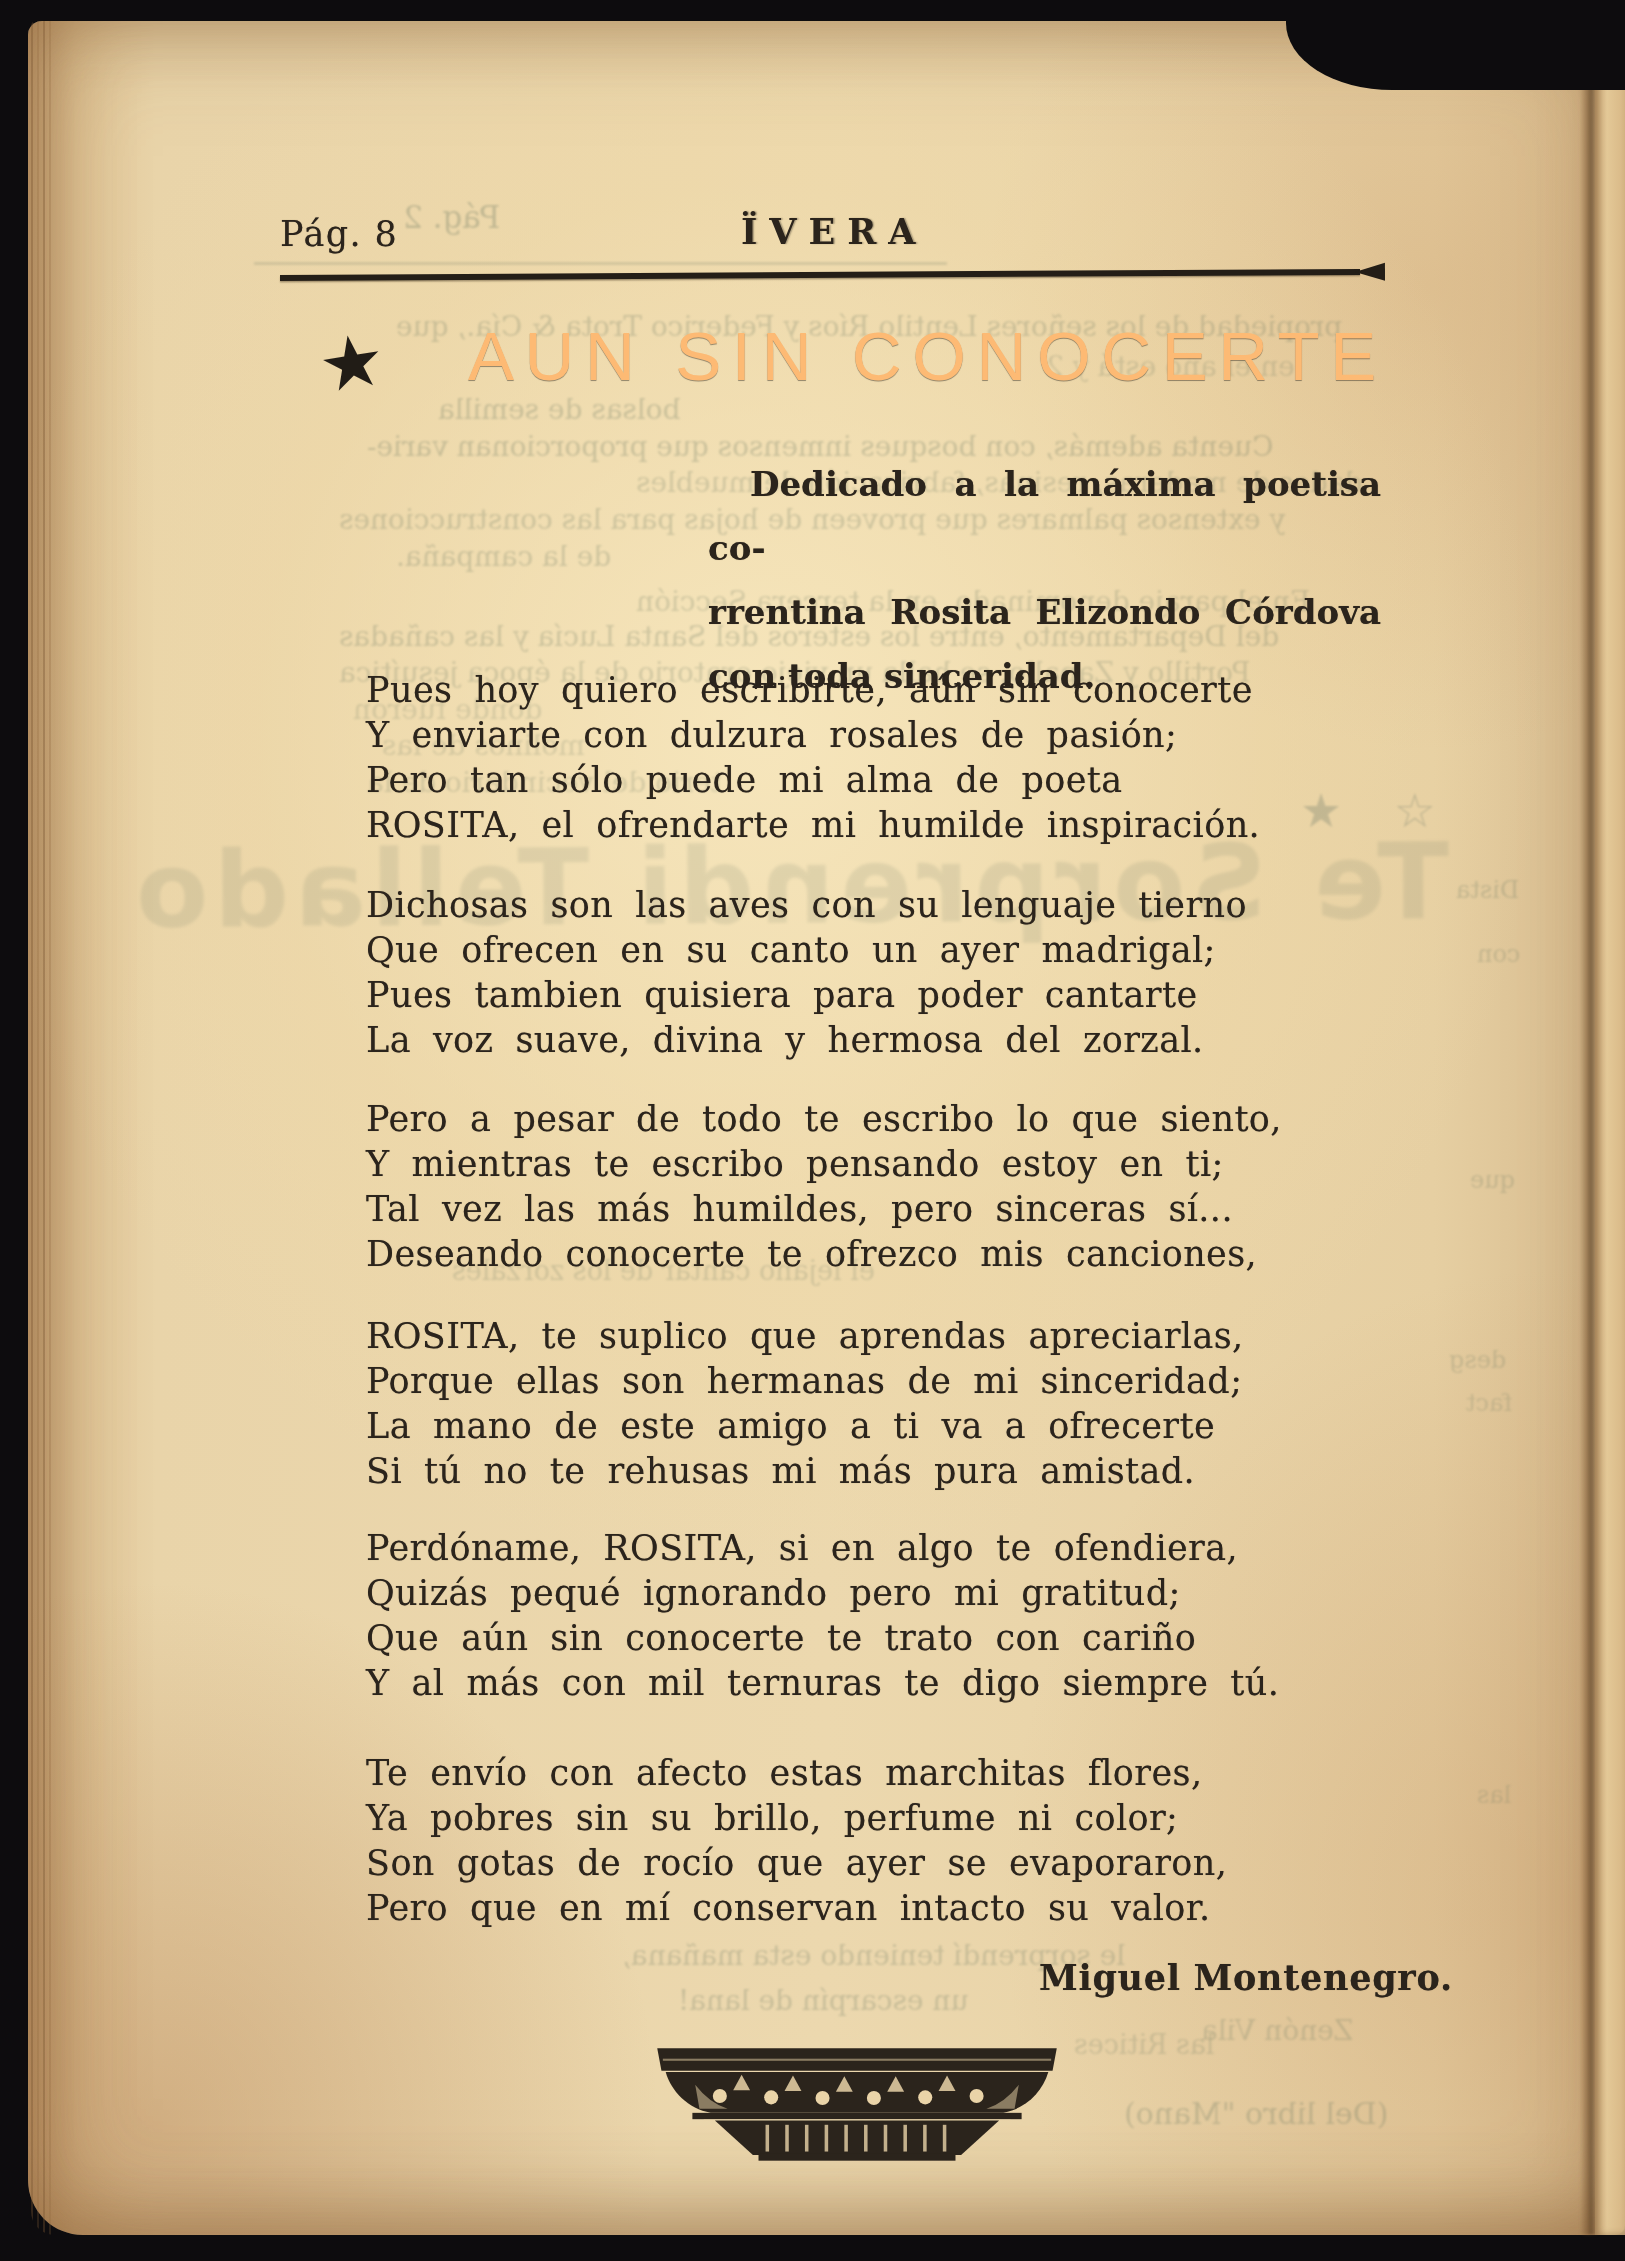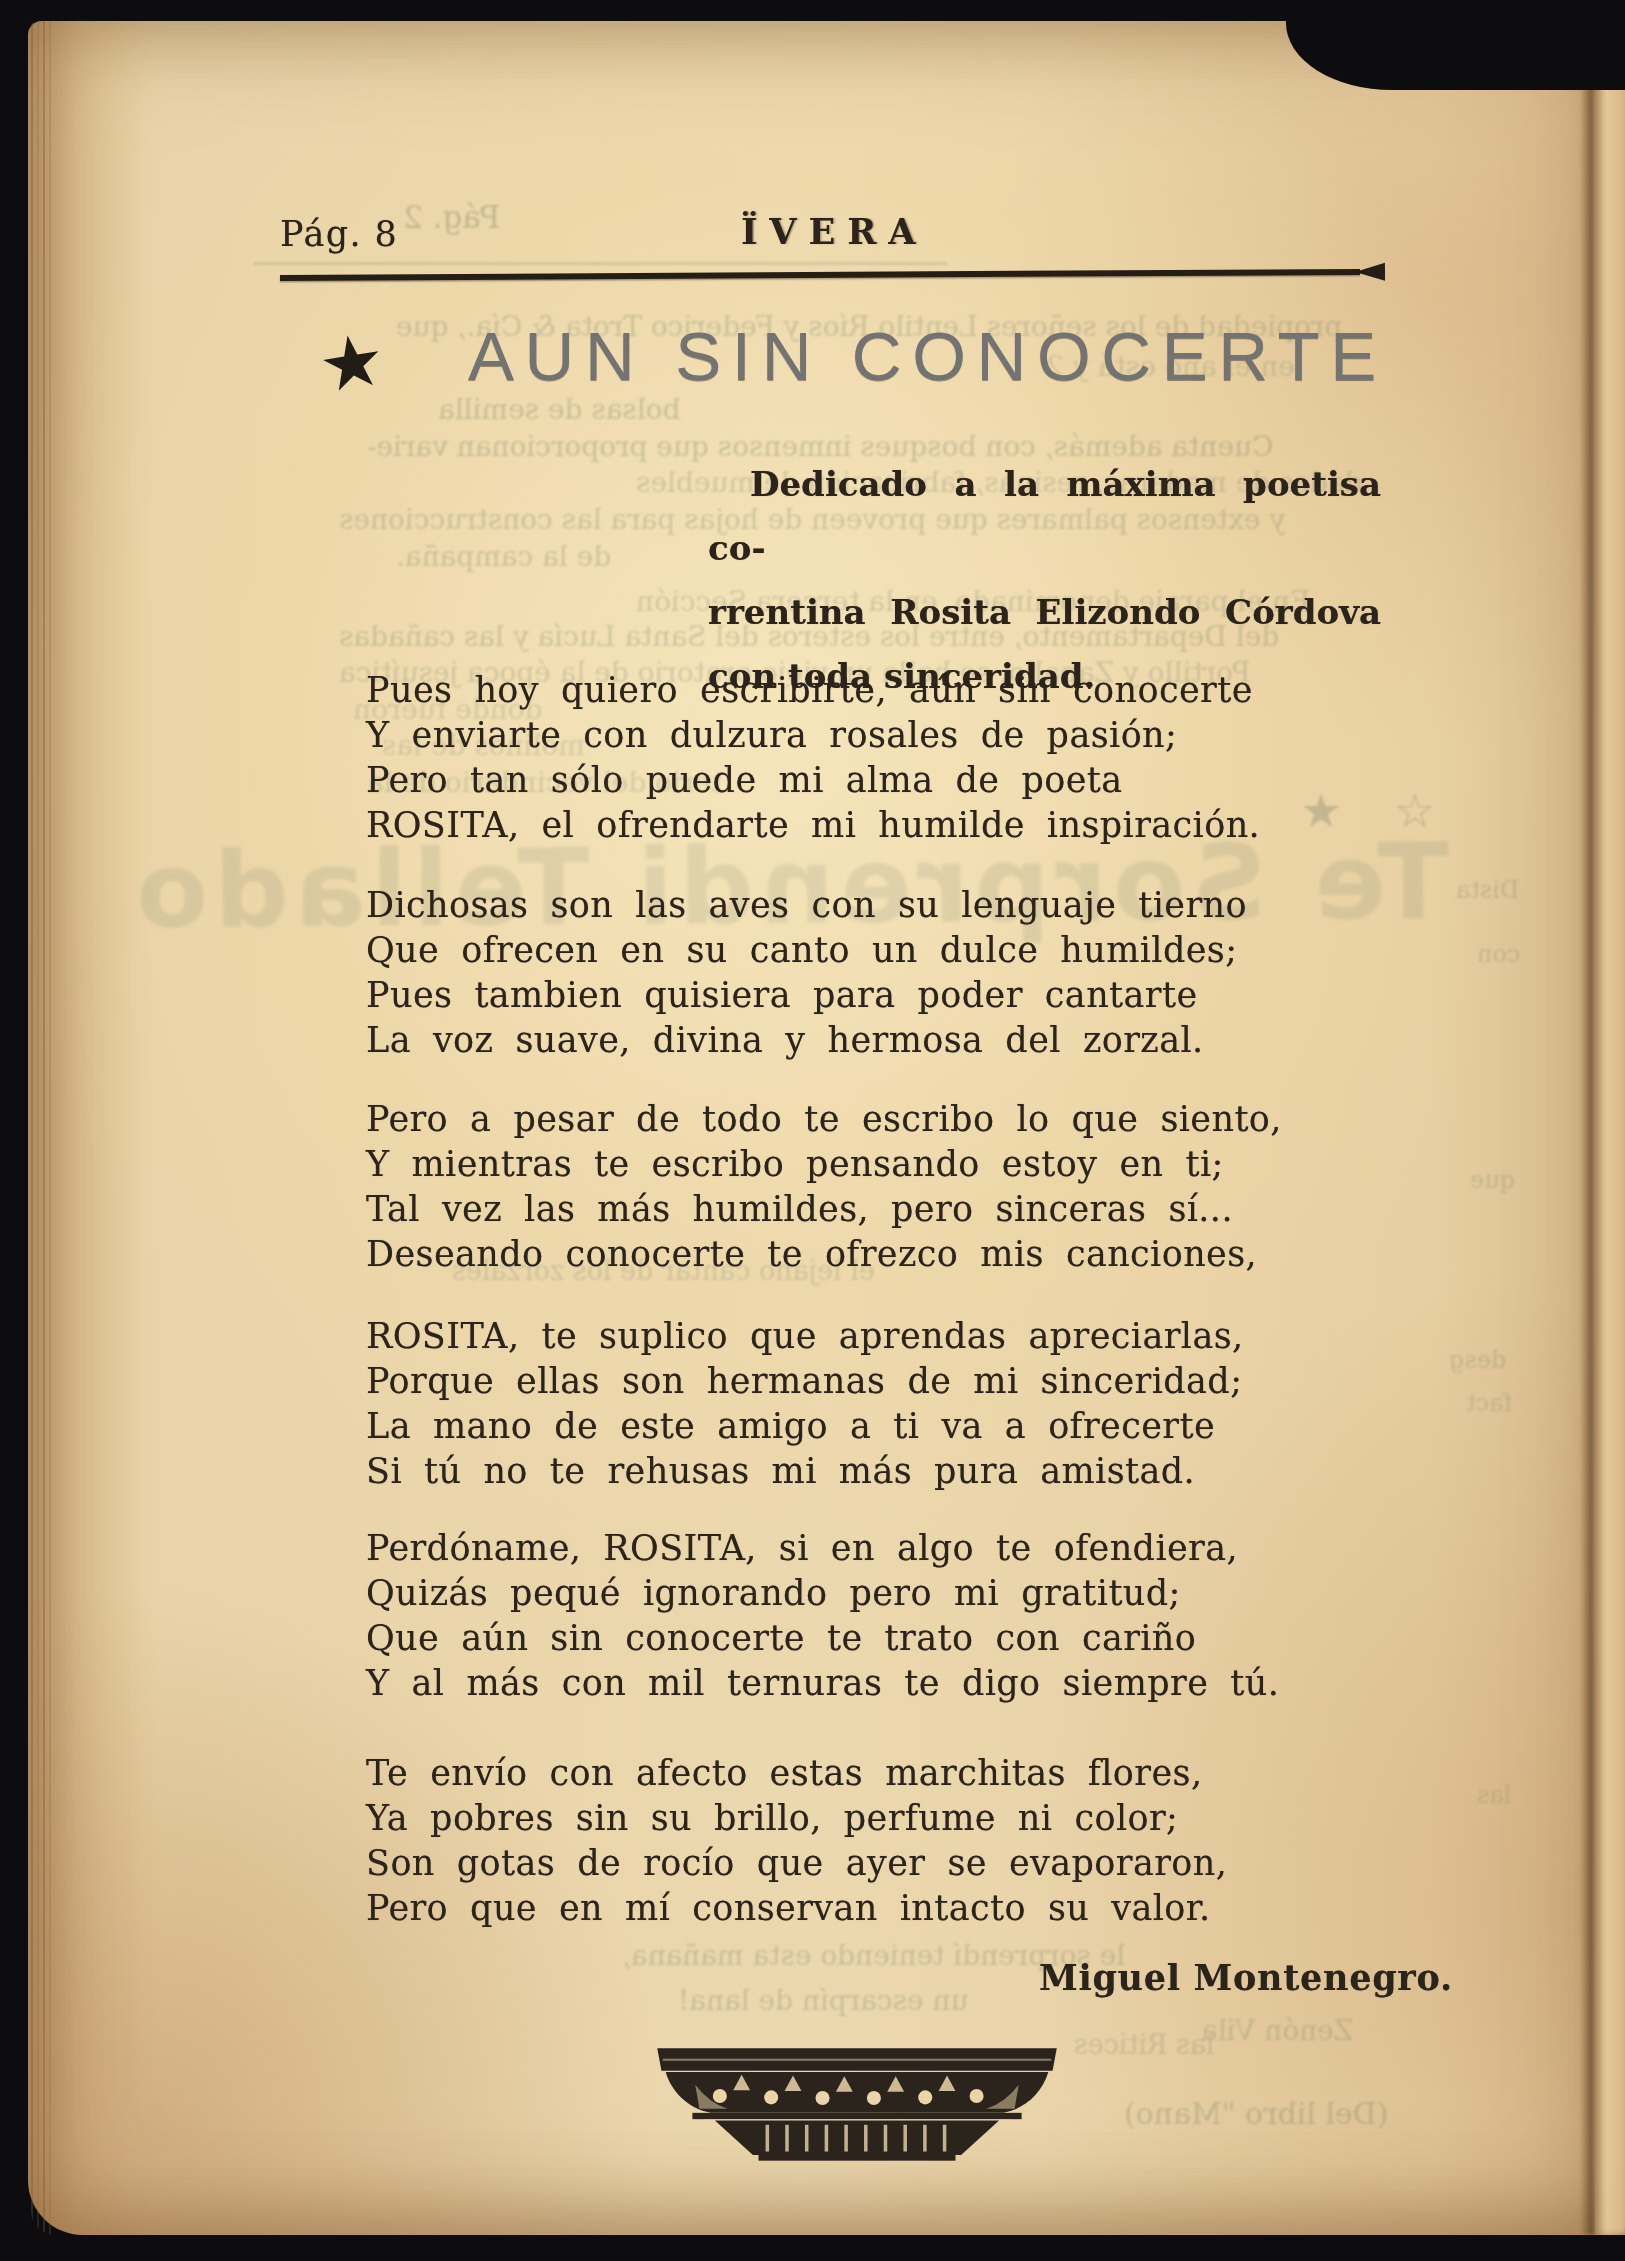--- a/index.html
+++ b/index.html
@@ -48,21 +48,21 @@
         text-shadow:0 0 0.7px rgba(43,36,28,.6);}
   #masthead{position:absolute;left:741px;top:211px;font-size:35px;font-weight:bold;color:#2b241c;
         letter-spacing:12px;text-shadow:1.4px 0 1.4px rgba(43,36,28,.35);}
   #rule{position:absolute;left:280px;top:272px;width:1080px;height:6.4px;background:#241e17;
         transform:rotate(-.33deg);box-shadow:0 1.4px 1.4px rgba(60,45,25,.4);}
   #rule-arrow{position:absolute;right:-25.4px;top:-6.4px;width:0;height:0;
         border-right:30px solid #241e17;border-top:9.2px solid transparent;border-bottom:9.2px solid transparent;}
   
   #title-star{position:absolute;left:319px;top:326px;font-size:73px;color:#211c16;transform:rotate(-9deg);line-height:1;}
   #title{position:absolute;left:468px;top:317px;font-family:"Liberation Sans",sans-serif;
-        font-size:69px;letter-spacing:10.6px;color:#737373;white-space:nowrap;
+        font-size:69px;letter-spacing:10.6px;color:#fdba74;white-space:nowrap;
         text-shadow:0 0.7px 0.7px rgba(36,31,24,.45);}
   
   #dedication{position:absolute;left:708px;top:452px;width:673px;font-size:34px;font-weight:bold;
         color:#2b241c;line-height:64px;text-shadow:0 0 0.7px rgba(43,36,28,.55);}
   .ded-line{display:block;}
   .ded-just{text-align:justify;text-align-last:justify;}
   #ded-0{text-indent:42px;}
   
   .stanza{position:absolute;left:366px;width:1003px;font-size:35px;line-height:45px;color:#2b241c;
         word-spacing:.30em;letter-spacing:0.4px;text-shadow:0 0 0.7px rgba(43,36,28,.5);white-space:nowrap;}
@@ -136,21 +136,21 @@
     </div>
 
     <div id="stanza-0" class="stanza">
       <div>Pues hoy quiero escribirte, aún sin conocerte</div>
       <div>Y enviarte con dulzura rosales de pasión;</div>
       <div>Pero tan sólo puede mi alma de poeta</div>
       <div>ROSITA, el ofrendarte mi humilde inspiración.</div>
     </div>
     <div id="stanza-1" class="stanza">
       <div>Dichosas son las aves con su lenguaje tierno</div>
-      <div>Que ofrecen en su canto un dulce humildes;</div>
+      <div>Que ofrecen en su canto un ayer madrigal;</div>
       <div>Pues tambien quisiera para poder cantarte</div>
       <div>La voz suave, divina y hermosa del zorzal.</div>
     </div>
     <div id="stanza-2" class="stanza">
       <div>Pero a pesar de todo te escribo lo que siento,</div>
       <div>Y mientras te escribo pensando estoy en ti;</div>
       <div>Tal vez las más humildes, pero sinceras sí...</div>
       <div>Deseando conocerte te ofrezco mis canciones,</div>
     </div>
     <div id="stanza-3" class="stanza">

